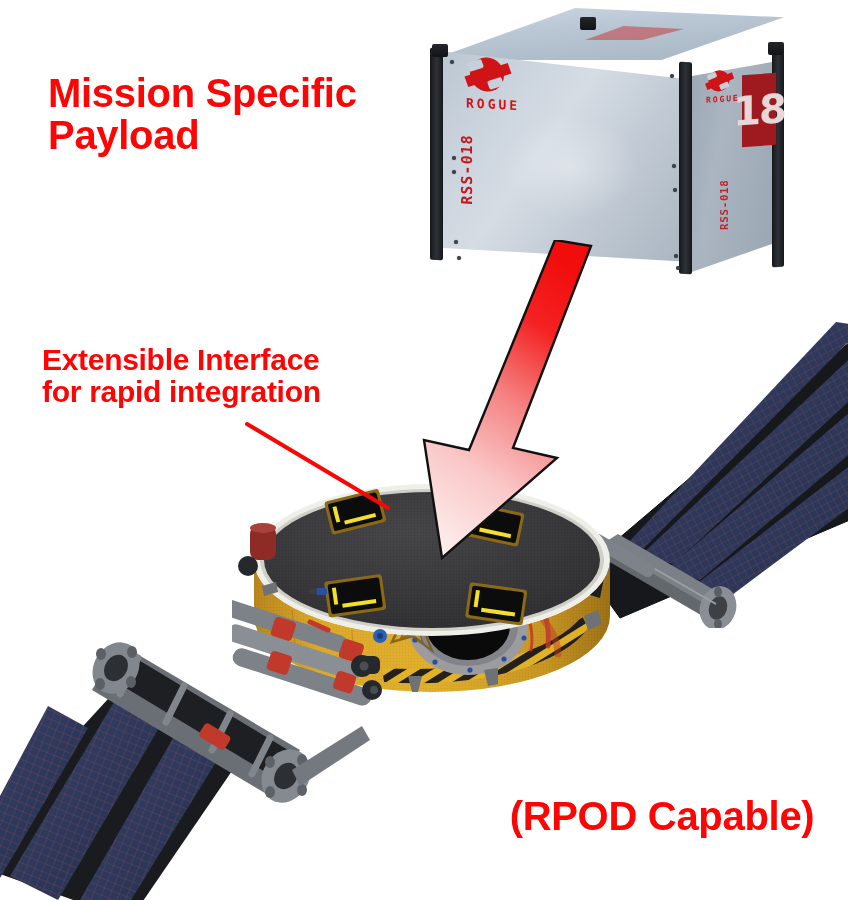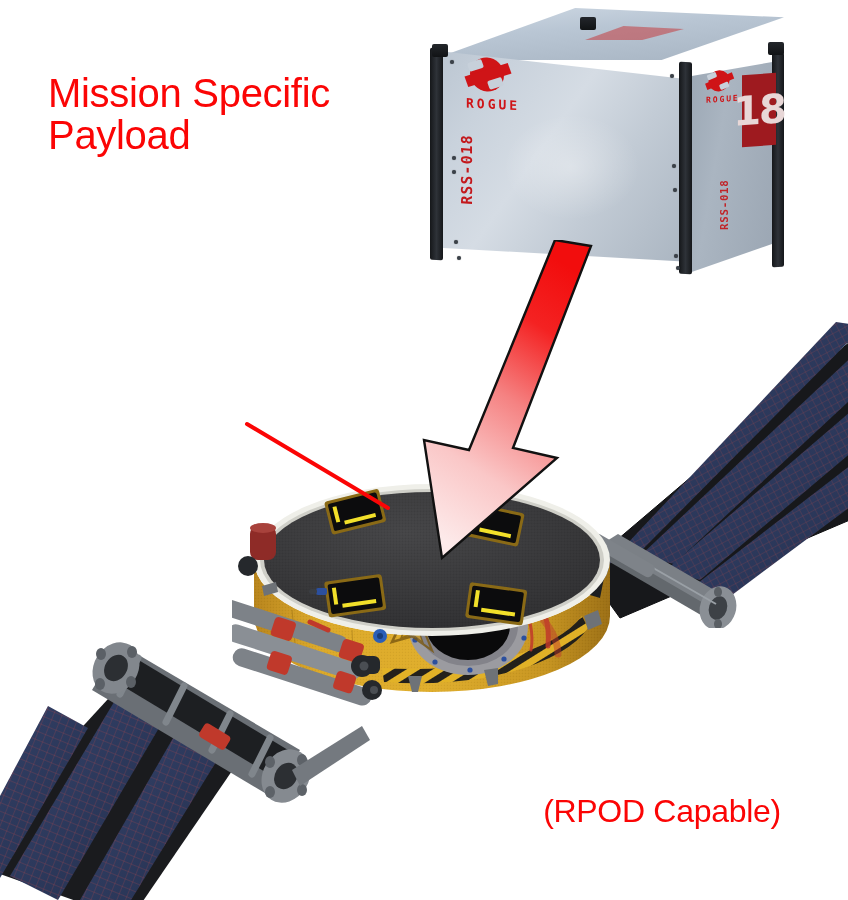--- a/index.html
+++ b/index.html
@@ -1,26 +1,26 @@
 <!DOCTYPE html>
 <html><head>
 <meta charset="utf-8">
 <title>Orbot Platform Diagram</title>
 <style>
   html,body{margin:0;padding:0;background:#ffffff;}
   body{width:848px;height:900px;overflow:hidden;font-family:"Liberation Sans",sans-serif;}
   #stage{position:relative;width:848px;height:900px;background:#ffffff;}
 
   
-  .anno{position:absolute;color:#fb0505;font-weight:normal;line-height:1.06;
+  .anno{position:absolute;color:#fb0505;font-weight:bold;line-height:1.06;
         letter-spacing:-0.3px;white-space:pre-line;}
   #label-payload{left:48px;top:72px;font-size:40px;width:400px;}
   #label-interface{left:42px;top:344px;font-size:30px;width:380px;}
   #label-orbot{left:487px;top:752px;font-size:40px;width:350px;text-align:center;}
-  #label-orbot .sub{display:block;font-size:32px;line-height:1.1;}
+  #label-orbot .sub{display:block;font-size:40px;line-height:1.1;}
 
   
   .leader{position:absolute;left:0;top:0;width:848px;height:900px;pointer-events:none;}
 
   
   
   
   #payload{position:absolute;left:424px;top:8px;width:360px;height:262px;}
 
   
@@ -444,18 +444,20 @@
     <path d="M160 0 L196 6 L118 208 L162 218 L47 318 L29 200 L74 210 Z" fill="url(#arrG)" stroke="#111111" stroke-width="2.4" stroke-linejoin="miter"></path>
   </svg>
 
   <svg class="leader" viewBox="0 0 848 900" xmlns="http://www.w3.org/2000/svg">
     <path d="M247 424 L388 508" stroke="#fb0505" stroke-width="4" fill="none" stroke-linecap="round"></path>
   </svg>
 
   <div class="anno" id="label-payload">Mission Specific
 Payload</div>
 
+  <div class="anno" id="label-interface">Extensible Interface
+for rapid integration</div>
 
   <div class="anno" id="label-orbot">
     <span class="sub">(RPOD Capable)</span>
   </div>
 
 </div>
 
 </body></html>

